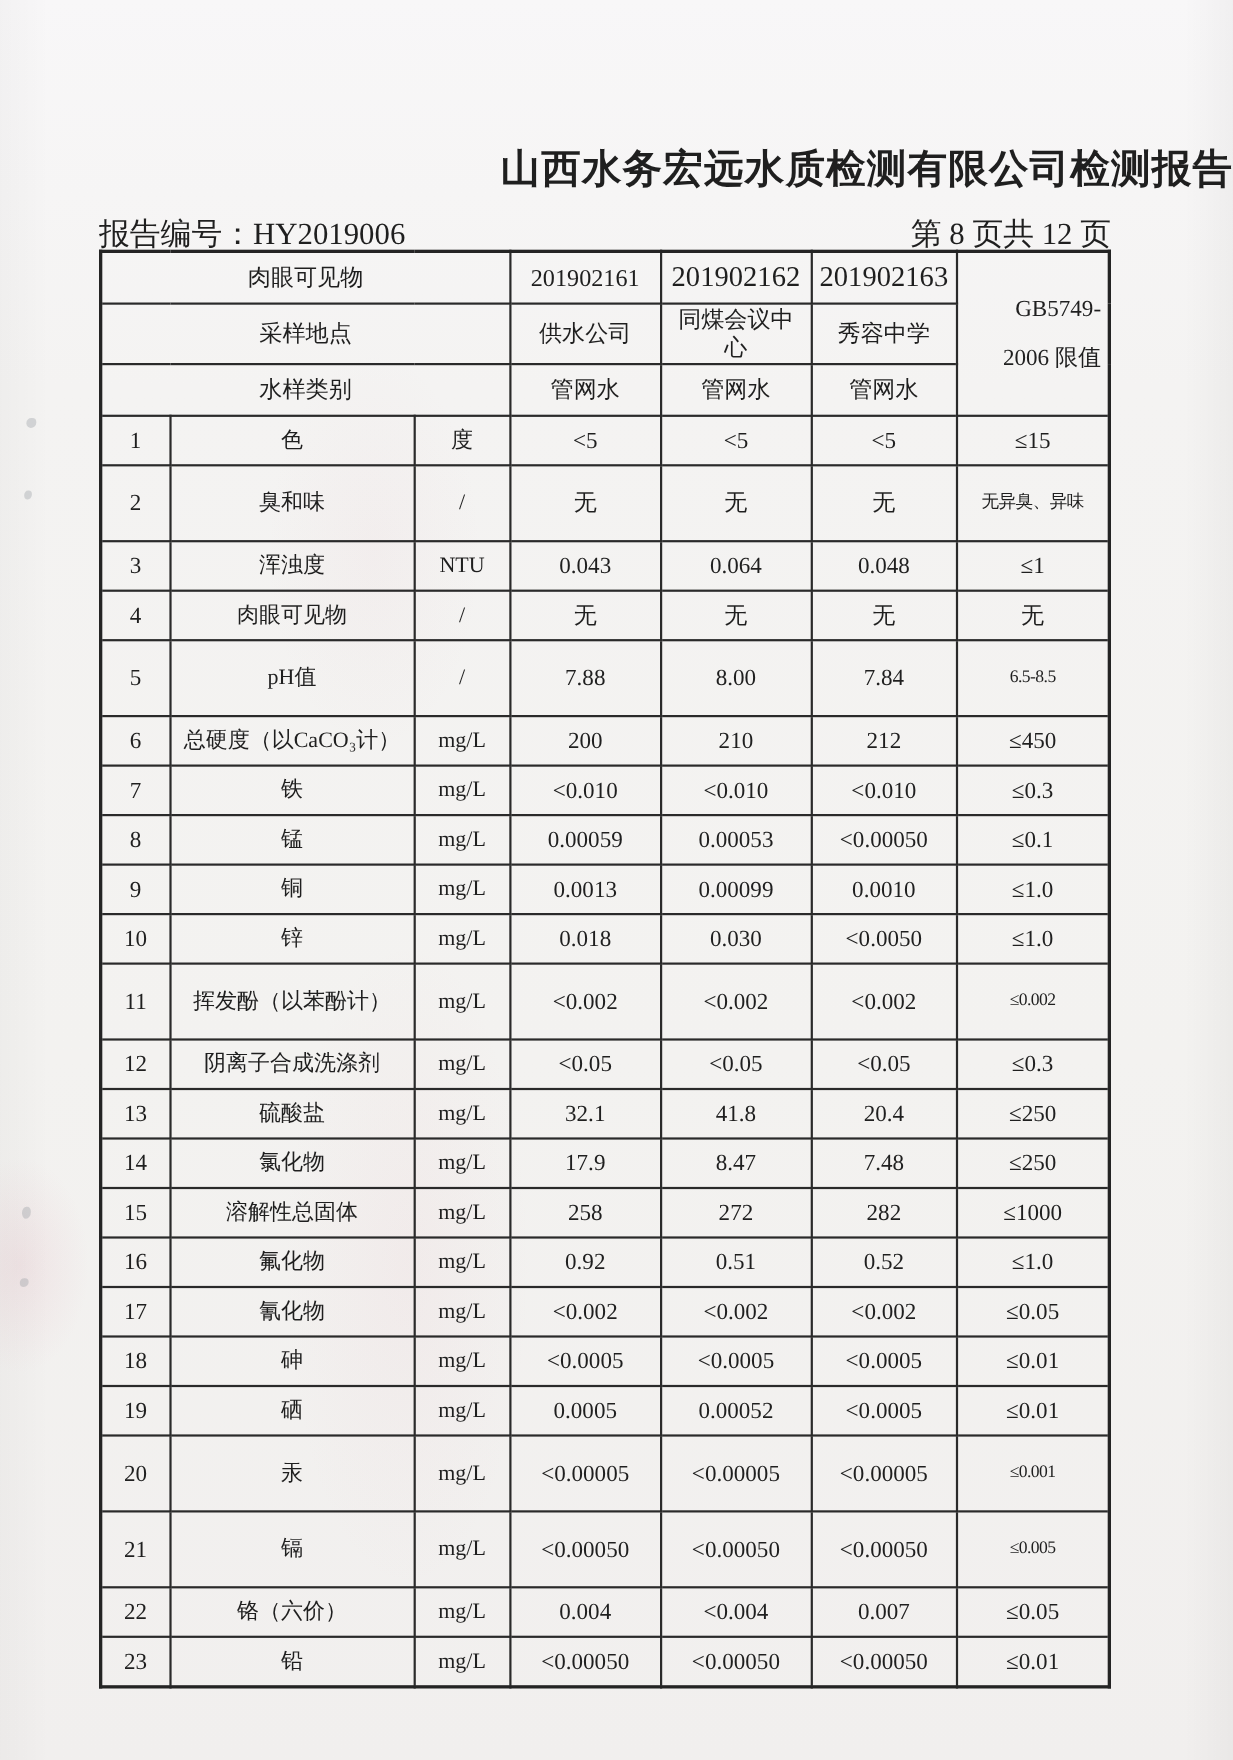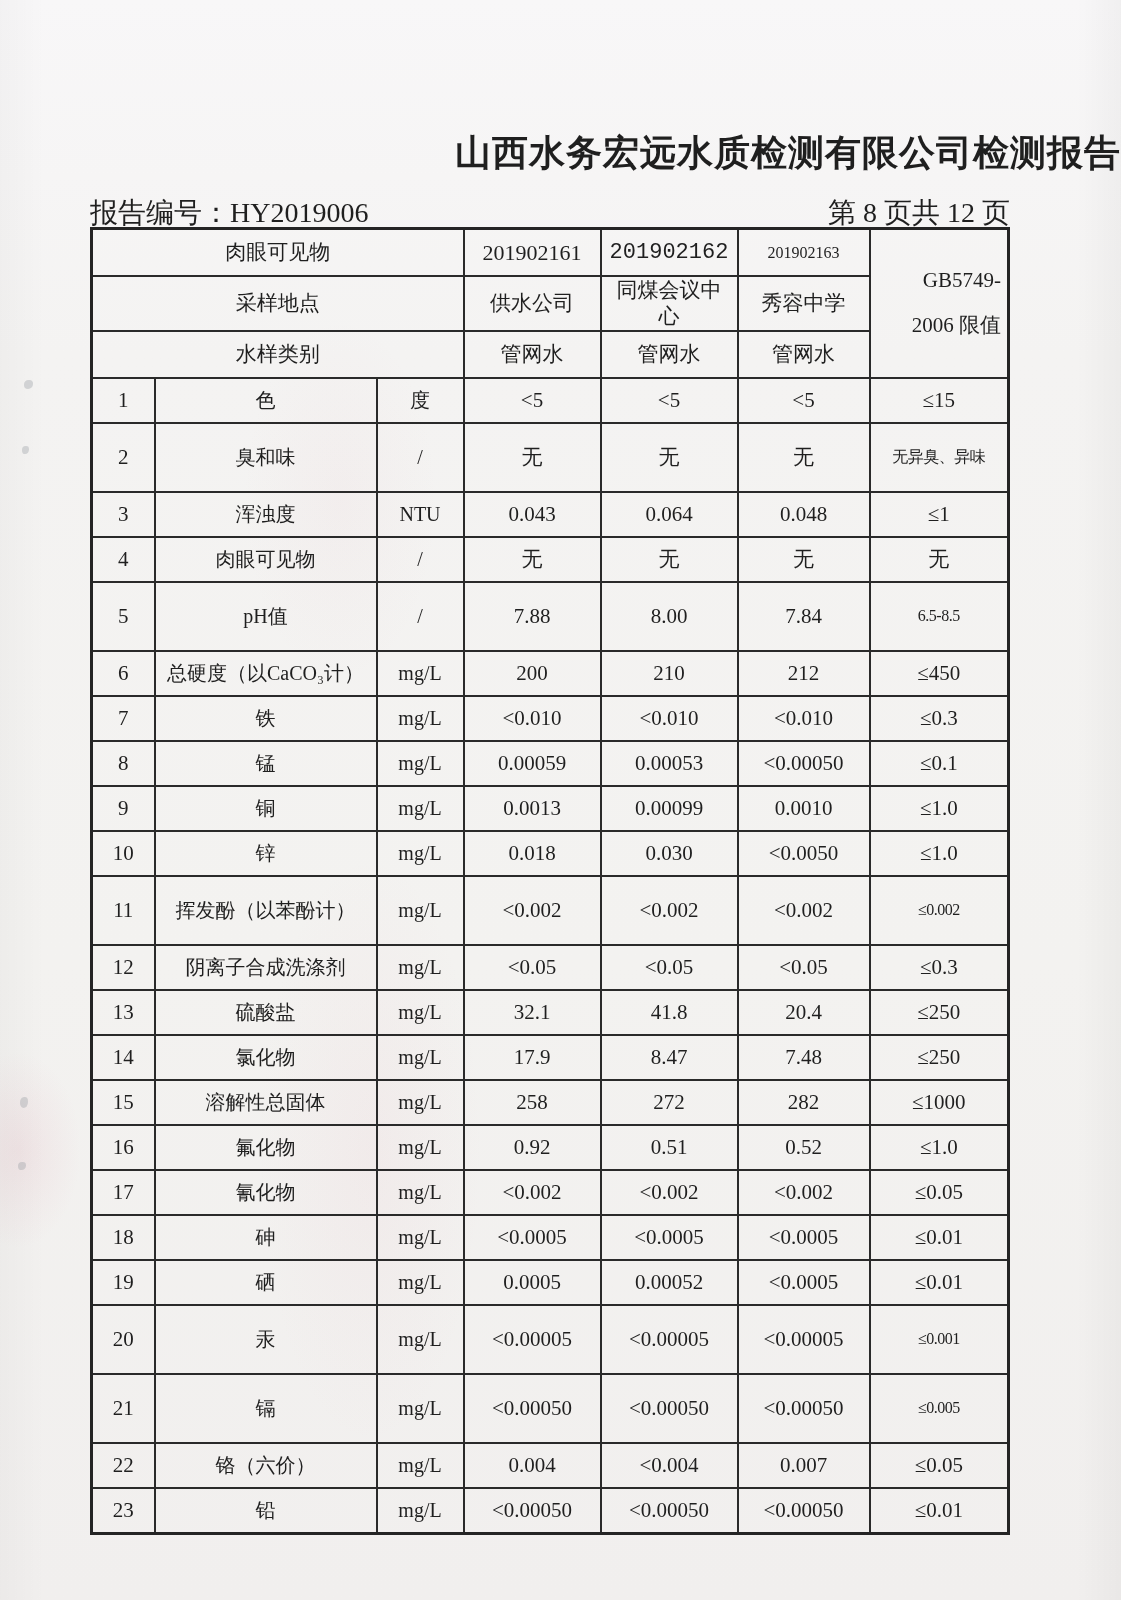--- a/index.html
+++ b/index.html
@@ -112,22 +112,22 @@
     <col style="width:87px">
     <col style="width:137px">
     <col style="width:137px">
     <col style="width:132px">
     <col style="width:139px">
   </colgroup>
   <tbody>
     <tr class="hrow">
       <td colspan="3">肉眼可见物</td>
       <td style="font-size:22px;">201902161</td>
-      <td style="font-size:22px;font-family:Liberation Mono, monospace;">201902162</td>
-      <td style="font-size:16px;margin-left:20px;">201902163</td>
+      <td style="font-size:26px;">201902162</td>
+      <td style="font-size:26px;margin-left:20px;">201902163</td>
       <td rowspan="3" class="limit-head">
         <div>GB5749-</div>
         <div class="gap"></div>
         <div>2006 限值</div>
       </td>
     </tr>
     <tr class="hrow">
       <td colspan="3">采样地点</td>
       <td>供水公司</td>
       <td>同煤会议中心</td>

